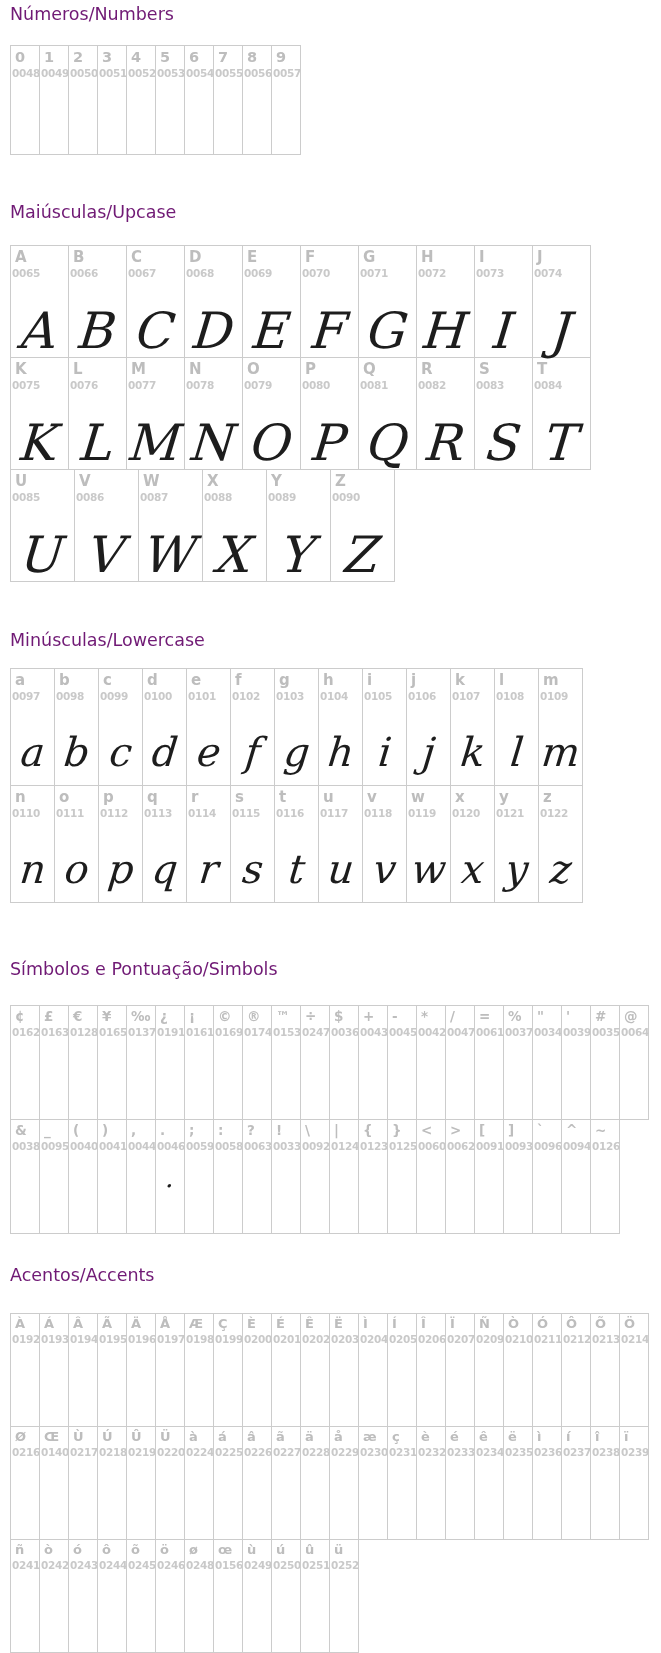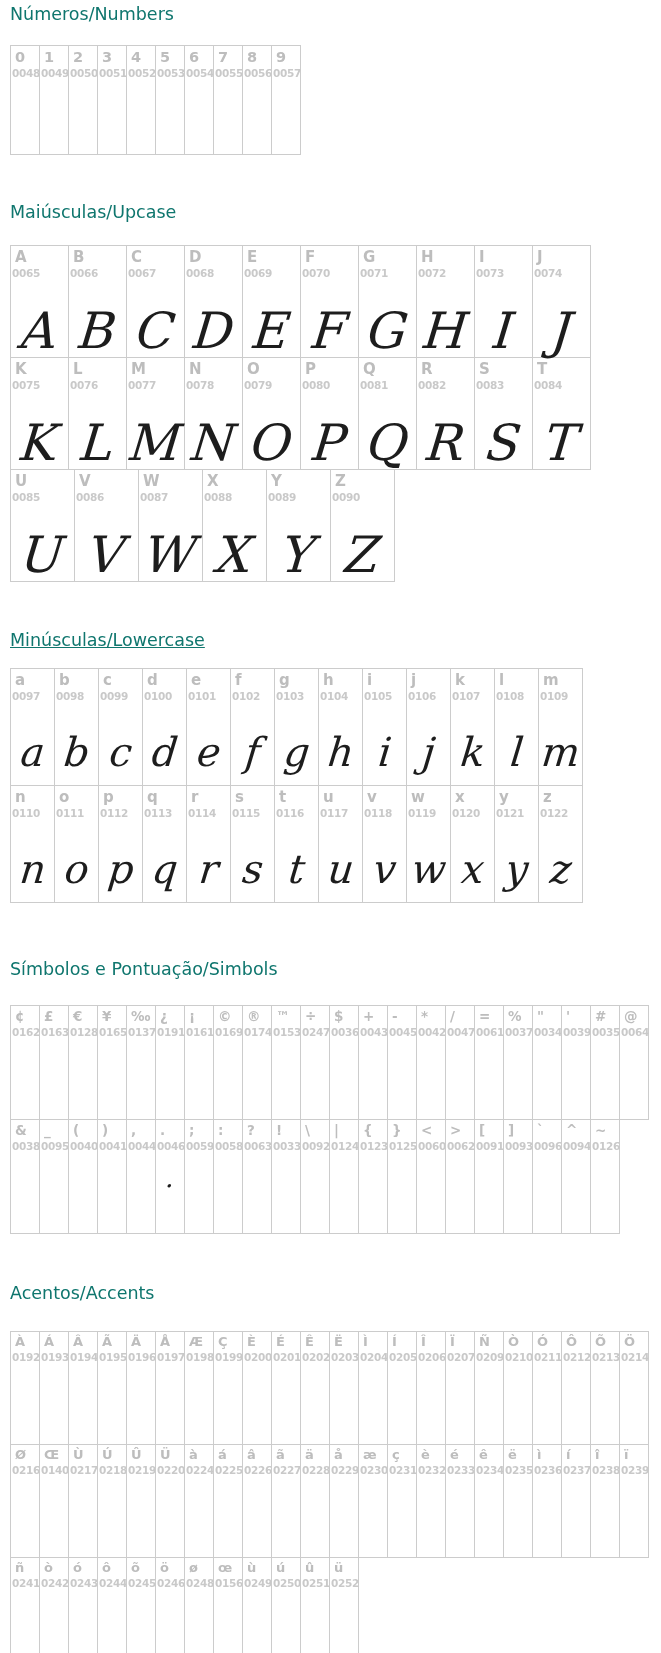--- a/index.html
+++ b/index.html
@@ -7,29 +7,29 @@
     width:661px;
     padding:2px 0 8px 10px;
     box-sizing:border-box;
     font-family:"DejaVu Sans","Liberation Sans",sans-serif;
     -webkit-font-smoothing:antialiased;
   }
   .sec{display:block;}
   .title{
     font-size:17.5px;
     font-weight:normal;
-    color:#0f766e;
+    color:#701a75;
     margin:0;
     line-height:1.2;
   }
   .sec-numbers .title{margin:2px 0 20px 0;}
   .sec-upcase .title{margin:47px 12px 22px 0;}
-  .sec-lowercase .title{margin:48px 0 17px 0;text-decoration:underline;}
+  .sec-lowercase .title{margin:48px 0 17px 0;}
   .sec-symbols .title{margin:56px 0 25px 0;}
-  .sec-accents .title{margin:49px 0 27px 0;}
+  .sec-accents .title{margin:31px 0 27px 0;}
   .grid{font-size:0;}
   .row{white-space:nowrap;position:relative;}
   .row + .row{margin-top:-1px;}
   .cell{
     position:relative;
     display:inline-block;
     vertical-align:top;
     border:1px solid #cccccc;
     box-sizing:border-box;
     background:#ffffff;

